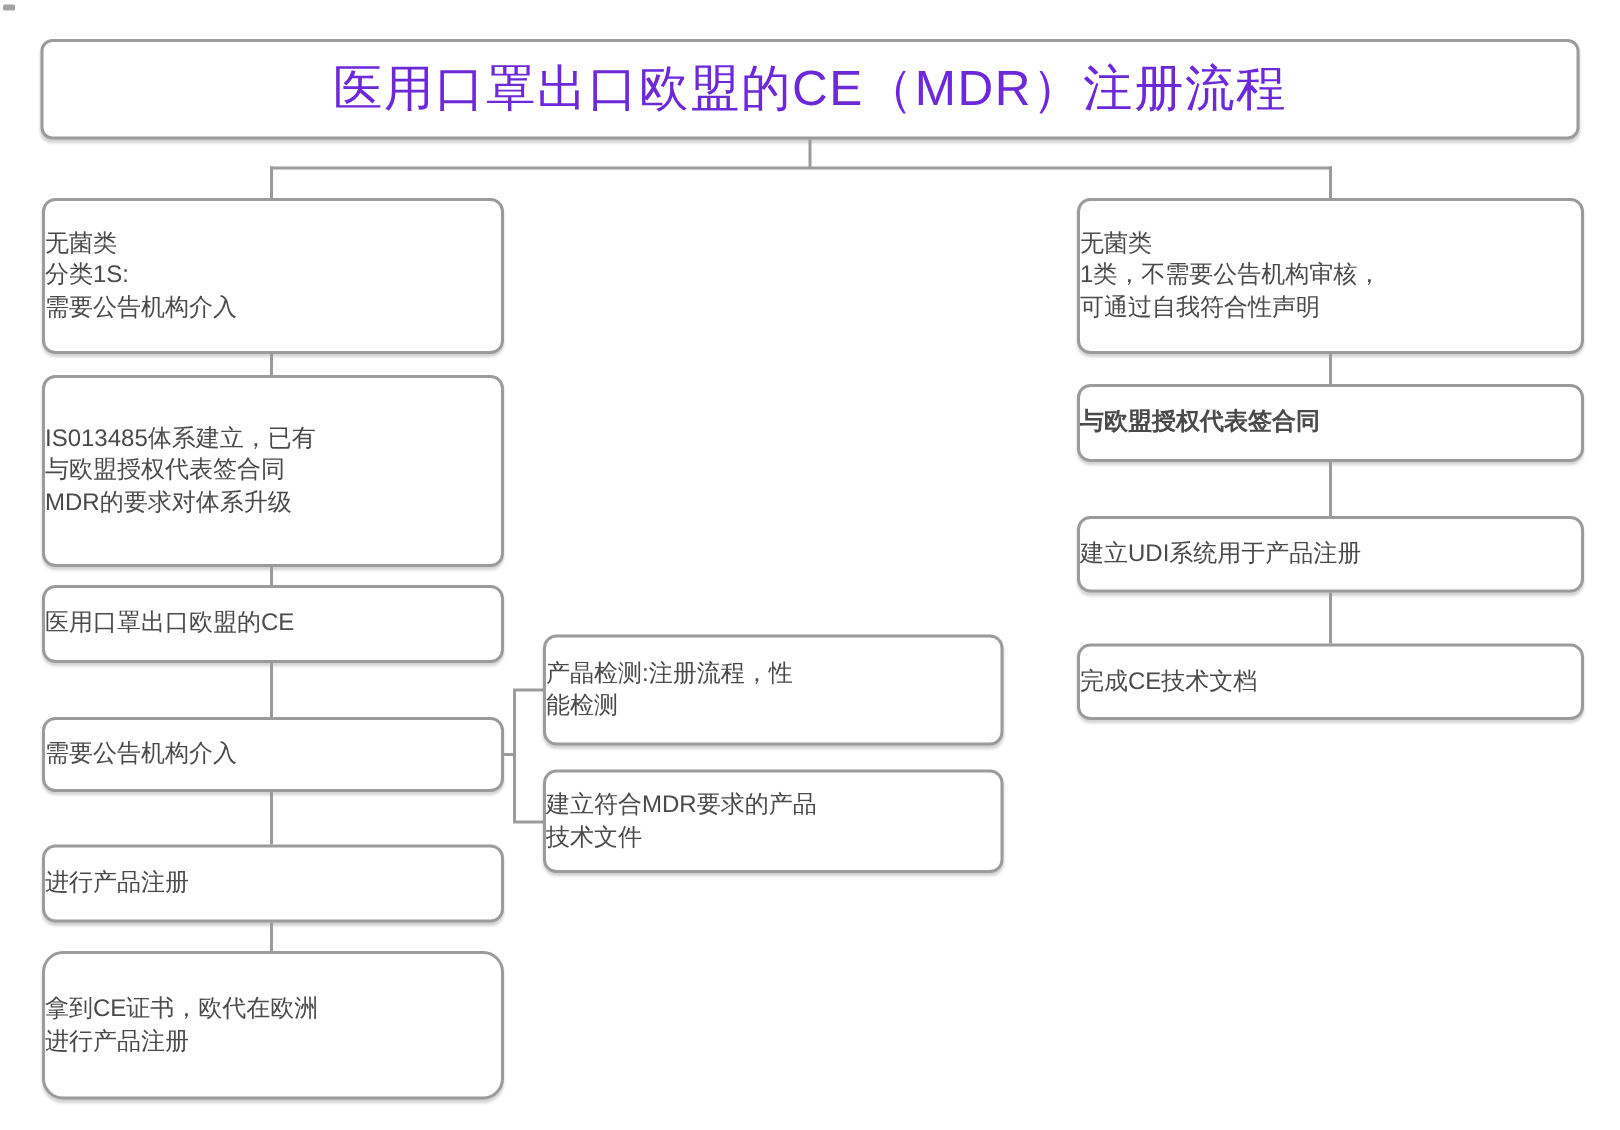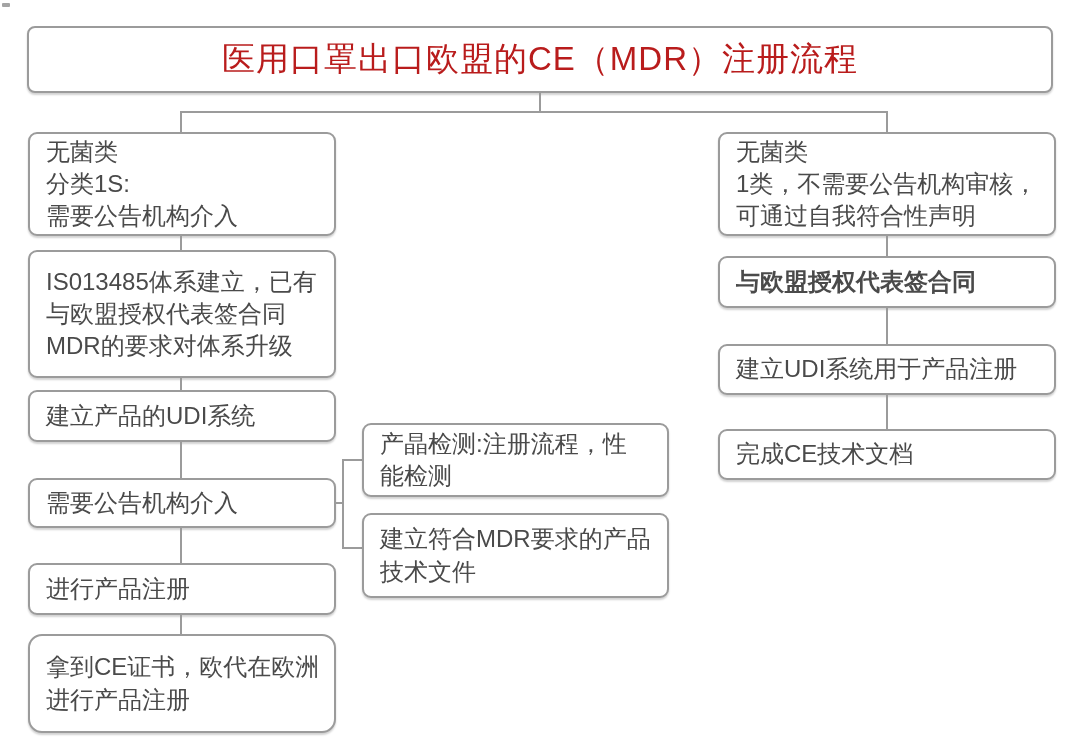--- a/index.html
+++ b/index.html
@@ -12,31 +12,31 @@
   }
   .node{
     position:absolute;
     box-sizing:border-box;
     border:2px solid #9b9b9b;
     border-radius:9px;
     background:#ffffff;
     box-shadow:0 2px 2px rgba(0,0,0,0.18);
     display:flex;
     align-items:center;
-    font-size:24px;
+    font-size:16px;
     line-height:1.34;
     color:#4a4a4a;
-    padding:4px 12px 4px 16px;
+    padding:4px 12px 4px 0;
     white-space:pre-line;
   }
   .title{
     justify-content:center;
     text-align:center;
     font-size:33px;
-    color:#b91c1c;
+    color:#6d28d9;
     padding:0;
     letter-spacing:1px;
     border-radius:8px;
   }
   .line{
     position:absolute;
     background:#9b9b9b;
   }
   .artifact{
     position:absolute;
@@ -57,40 +57,40 @@
   <div class="line" style="left:180px;top:111px;width:708px;height:2px;"></div>
   <div class="line" style="left:180px;top:111px;width:2px;height:22px;"></div>
   <div class="line" style="left:886px;top:111px;width:2px;height:22px;"></div>
 
   <div class="node" style="left:28px;top:132px;width:308px;height:104px;">无菌类
 分类1S:
 需要公告机构介入</div>
   <div class="node" style="left:28px;top:250px;width:308px;height:128px;">IS013485体系建立，已有
 与欧盟授权代表签合同
 MDR的要求对体系升级</div>
-  <div class="node" style="left:28px;top:390px;width:308px;height:52px;">建立产品的UDI系统</div>
+  <div class="node" style="left:28px;top:390px;width:308px;height:52px;">医用口罩出口欧盟的CE</div>
   <div class="node" style="left:28px;top:478px;width:308px;height:50px;">需要公告机构介入</div>
   <div class="node" style="left:28px;top:563px;width:308px;height:52px;">进行产品注册</div>
   <div class="node" style="left:28px;top:634px;width:308px;height:99px;border-radius:14px;">拿到CE证书，欧代在欧洲
 进行产品注册</div>
 
   <div class="line" style="left:180px;top:236px;width:2px;height:14px;"></div>
   <div class="line" style="left:180px;top:378px;width:2px;height:12px;"></div>
   <div class="line" style="left:180px;top:442px;width:2px;height:36px;"></div>
   <div class="line" style="left:180px;top:528px;width:2px;height:35px;"></div>
   <div class="line" style="left:180px;top:615px;width:2px;height:19px;"></div>
 
   <div class="line" style="left:336px;top:502px;width:8px;height:2px;"></div>
   <div class="line" style="left:342px;top:459px;width:2px;height:90px;"></div>
   <div class="line" style="left:344px;top:459px;width:18px;height:2px;"></div>
   <div class="line" style="left:344px;top:547px;width:18px;height:2px;"></div>
 
   <div class="node" style="left:362px;top:423px;width:307px;height:74px;">产晶检测:注册流程，性
 能检测</div>
-  <div class="node" style="left:362px;top:513px;width:307px;height:85px;">建立符合MDR要求的产品
+  <div class="node" style="left:362px;top:513px;width:307px;height:69px;">建立符合MDR要求的产品
 技术文件</div>
 
   <div class="node" style="left:718px;top:132px;width:338px;height:104px;">无菌类
 1类，不需要公告机构审核，
 可通过自我符合性声明</div>
   <div class="node" style="left:718px;top:256px;width:338px;height:52px;font-weight:bold;">与欧盟授权代表签合同</div>
   <div class="node" style="left:718px;top:344px;width:338px;height:51px;">建立UDI系统用于产品注册</div>
   <div class="node" style="left:718px;top:429px;width:338px;height:51px;">完成CE技术文档</div>
 
   <div class="line" style="left:886px;top:236px;width:2px;height:20px;"></div>

